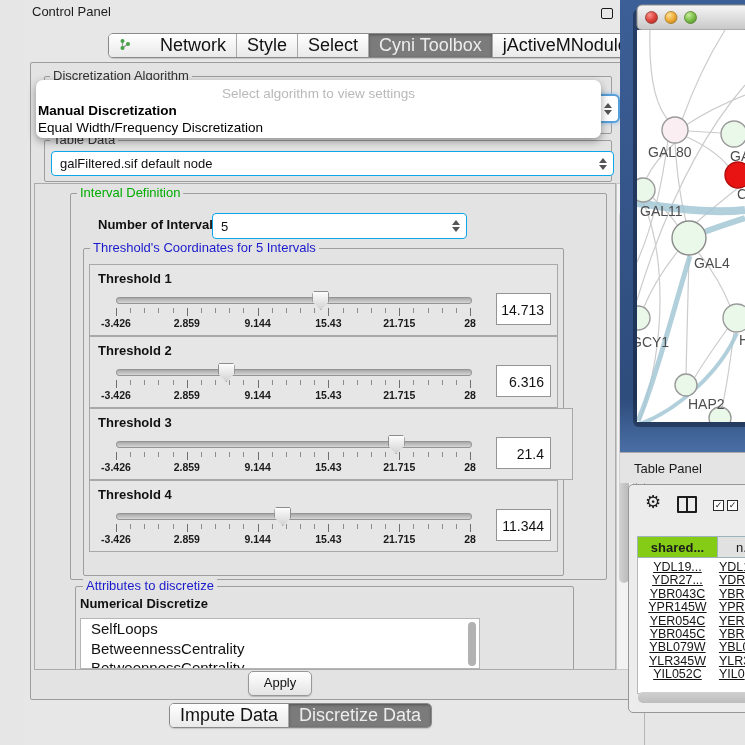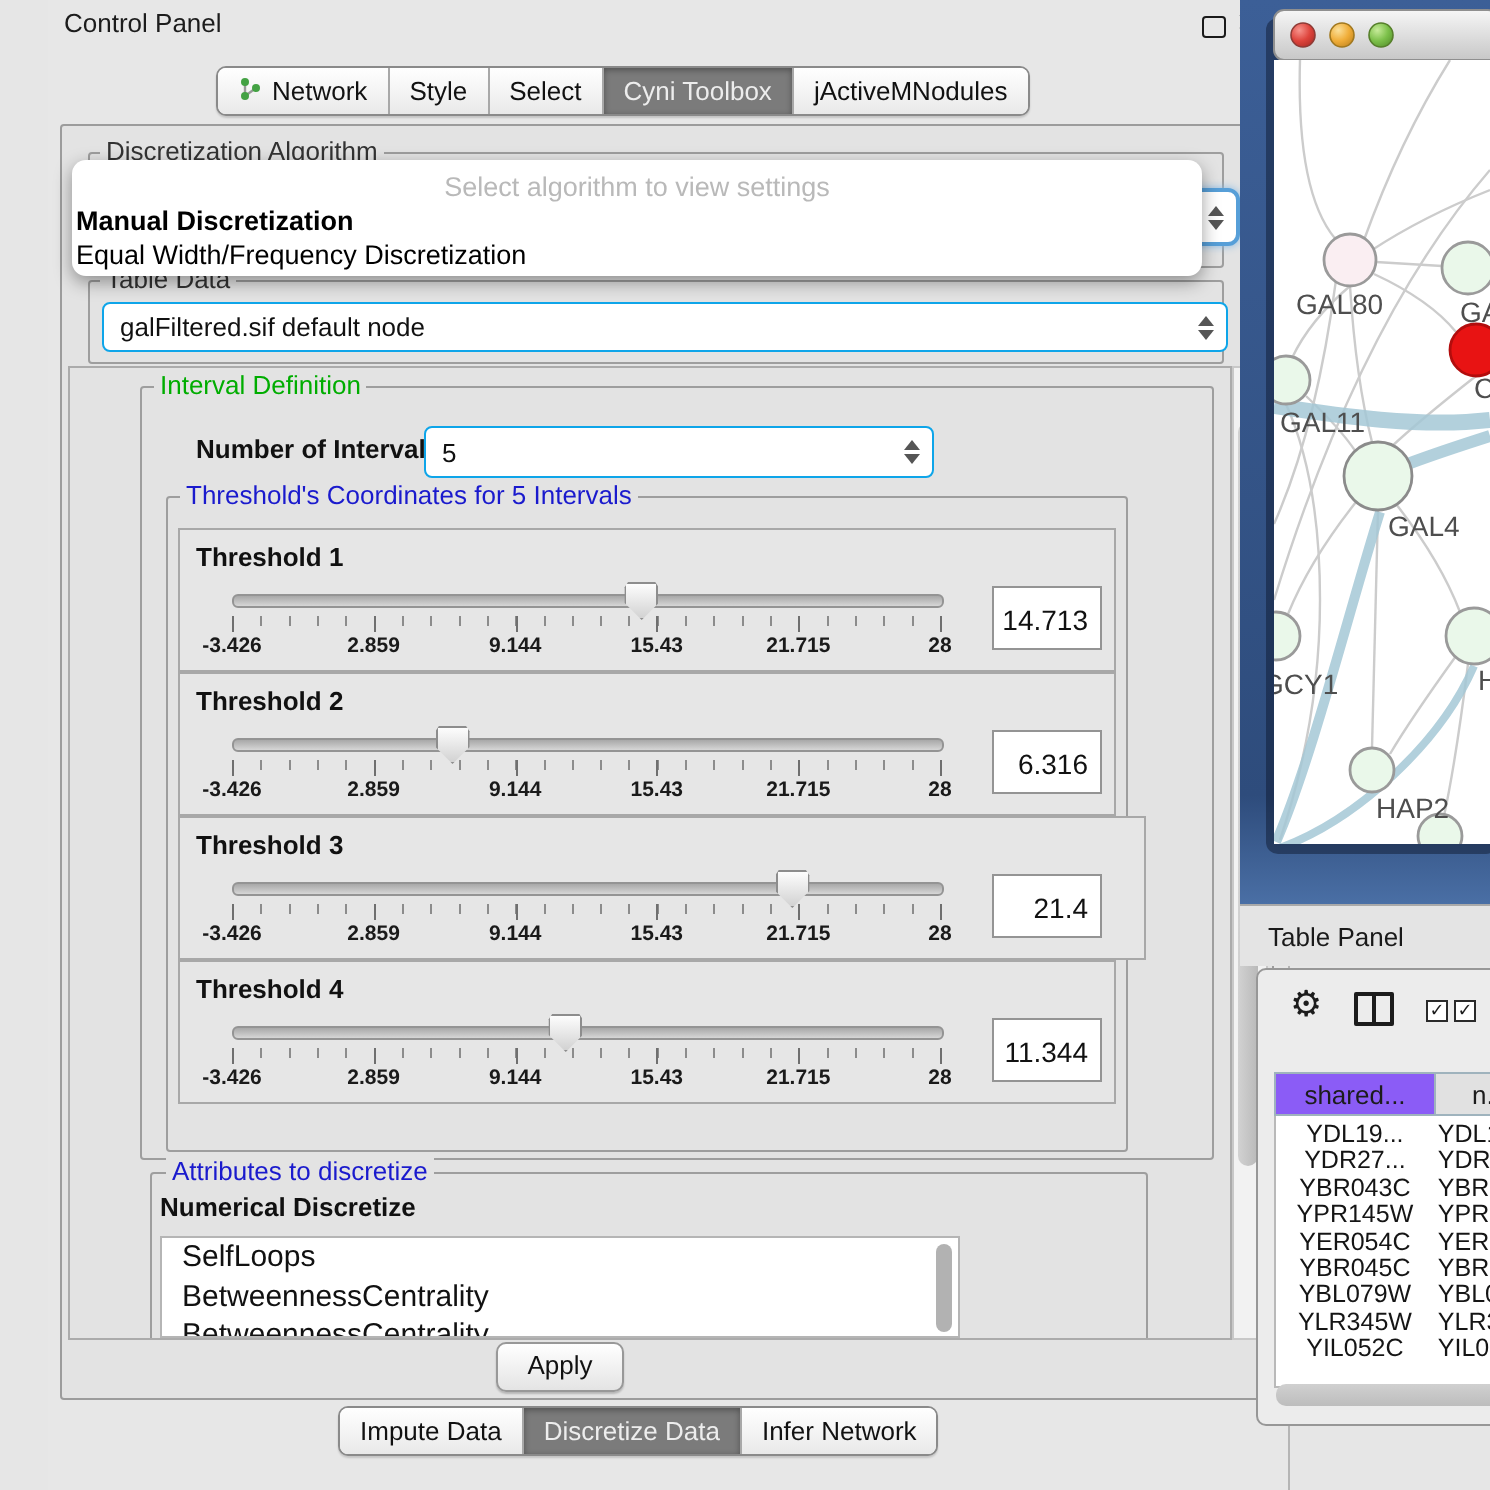--- a/index.html
+++ b/index.html
@@ -5,22 +5,22 @@
   html,body{margin:0;padding:0;width:745px;height:745px;overflow:hidden;
     font-family:"Liberation Sans","DejaVu Sans",sans-serif;background:#e6e6e6;}
   
   #left{position:absolute;left:0;top:0;width:620px;height:745px;background:#e7e7e7;border-right:1px solid #b5b5b5;margin-left:24px;}
   .titlebar-text{position:absolute;left:8px;top:4px;font-size:13px;color:#1c1c1c;}
   .win-restore{position:absolute;left:577px;top:8px;width:10px;height:9px;border:1.5px solid #1a1a1a;border-radius:2px;cursor:pointer;}
   .win-close{position:absolute;left:594px;top:3px;font-size:14px;font-weight:bold;color:#111;cursor:pointer;}
   #content-panel{position:absolute;left:6px;top:62px;width:605px;height:636px;border:1px solid #9c9c9c;background:#e3e3e3;border-radius:2px;}
   
   .seg-bar{position:absolute;display:flex;height:23px;border:1px solid #8a8a8a;border-radius:5px;overflow:hidden;background:#fff;box-shadow:0 1px 1px rgba(0,0,0,.15);}
-  .seg{display:flex;align-items:center;justify-content:center;font-size:13px;color:#111;
-    background:linear-gradient(#ffffff,#e9e9e9);border-right:1px solid #a8a8a8;padding:0 10px;cursor:pointer;white-space:nowrap;}
+  .seg{display:flex;align-items:center;justify-content:center;font-size:18px;color:#111;
+    background:linear-gradient(#ffffff,#e9e9e9);border-right:1px solid #a8a8a8;padding:0 10px;cursor:pointer;white-space:nowrap;gap:24px;}
   .seg:last-child{border-right:none;}
   .seg.sel{background:#7b7b7b;color:#ededed;box-shadow:inset 0 1px 3px rgba(0,0,0,.35);}
   .seg .net-ic{margin-right:5px;display:inline-block;}
   
   .grp{position:absolute;border:1px solid #9e9e9e;border-radius:2px;}
   .grp-label{position:absolute;font-size:13px;background:#e3e3e3;padding:0 3px;line-height:13px;}
   .lbl-dark{color:#333;}
   .lbl-green{color:#00ad00;}
   .lbl-blue{color:#1a1acd;}
   
@@ -68,26 +68,26 @@
   #tablepanel-bar{position:absolute;left:620px;top:452px;width:125px;height:30px;background:#e4e4e4;border-top:1px solid #a9a9a9;}
   #tablepanel-bar .tp-title{position:absolute;left:14px;top:8px;font-size:13px;color:#1a1a1a;white-space:nowrap;}
   #table-container{position:absolute;left:628px;top:484px;width:130px;height:227px;background:#ececec;border:1px solid #979797;border-radius:5px 0 0 5px;overflow:hidden;}
   .gear{position:absolute;left:16px;top:8px;font-size:18px;color:#1c1c1c;cursor:pointer;line-height:18px;}
   .col-icon{position:absolute;left:48px;top:11px;width:16px;height:13px;border:2px solid #1c1c1c;border-radius:1px;cursor:pointer;}
   .col-icon::after{content:"";position:absolute;left:7px;top:0;bottom:0;width:2px;background:#1c1c1c;}
   .cbx{position:absolute;top:15px;width:9px;height:9px;border:1.5px solid #2a2a2a;font-size:9px;line-height:9px;text-align:center;color:#1a1a1a;cursor:pointer;background:#fff;}
   #tbl-white{position:absolute;left:8px;top:51px;width:150px;height:156px;background:#fff;border:1px solid #b9b9b9;}
   .hcell{position:absolute;top:51px;height:22px;border:1px solid #9fb3bd;box-sizing:border-box;font-size:13px;color:#1c1c1c;
     display:flex;align-items:center;justify-content:center;cursor:pointer;white-space:nowrap;overflow:hidden;}
-  .hc1{left:8px;width:81px;background:#8b5cf6;}
+  .hc1{left:8px;width:81px;background:#84cc16;font-weight:bold;}
   .hc2{left:89px;width:50px;background:#e1e1e1;border-left:none;justify-content:flex-start;padding-left:18px;}
   .trow{position:absolute;left:9px;width:148px;height:13.4px;display:flex;cursor:pointer;}
   .trow .c1{width:80px;text-align:center;}
   .trow .c2{width:68px;text-align:left;padding-left:2px;}
-  .trow span{font-size:12.5px;color:#151515;line-height:13.4px;display:block;white-space:nowrap;overflow:hidden;}
+  .trow span{font-size:12.5px;color:#151515;line-height:13.4px;display:block;white-space:nowrap;overflow:hidden;text-decoration:underline;}
   #hscroll-thumb{position:absolute;left:9px;top:207px;width:148px;height:11px;border-radius:5px;background:linear-gradient(#d0d0d0,#bdbdbd);cursor:pointer;}
   .svg-label{font-size:14px;fill:#4e4e4e;font-family:"Liberation Sans",sans-serif;}
 </style>
 </head>
 <body>
 
 <div id="left">
   <div class="titlebar-text">Control Panel</div>
   <div class="win-restore"></div>
   <div class="win-close">✕</div>
@@ -267,23 +267,20 @@
     </div>
 
   <div id="apply-btn">Apply</div>
 
   <div class="seg-bar" style="left:145px;top:703px;">
     <div class="seg">
         <span>Impute Data</span>
       </div>
     <div class="seg sel">
         <span>Discretize Data</span>
-      </div>
-    <div class="seg">
-        <span>Infer Network</span>
       </div>
   </div>
 </div>
 
 <svg id="desktop-svg" width="125" height="452" viewBox="0 0 125 452">
   <defs>
     <linearGradient id="deskgrad" x1="0" y1="0" x2="0" y2="1">
       <stop offset="0" stop-color="#3c5f97"></stop>
         <stop offset="0.88" stop-color="#2e4c7c"></stop>
         <stop offset="1" stop-color="#4a6fa5"></stop>

